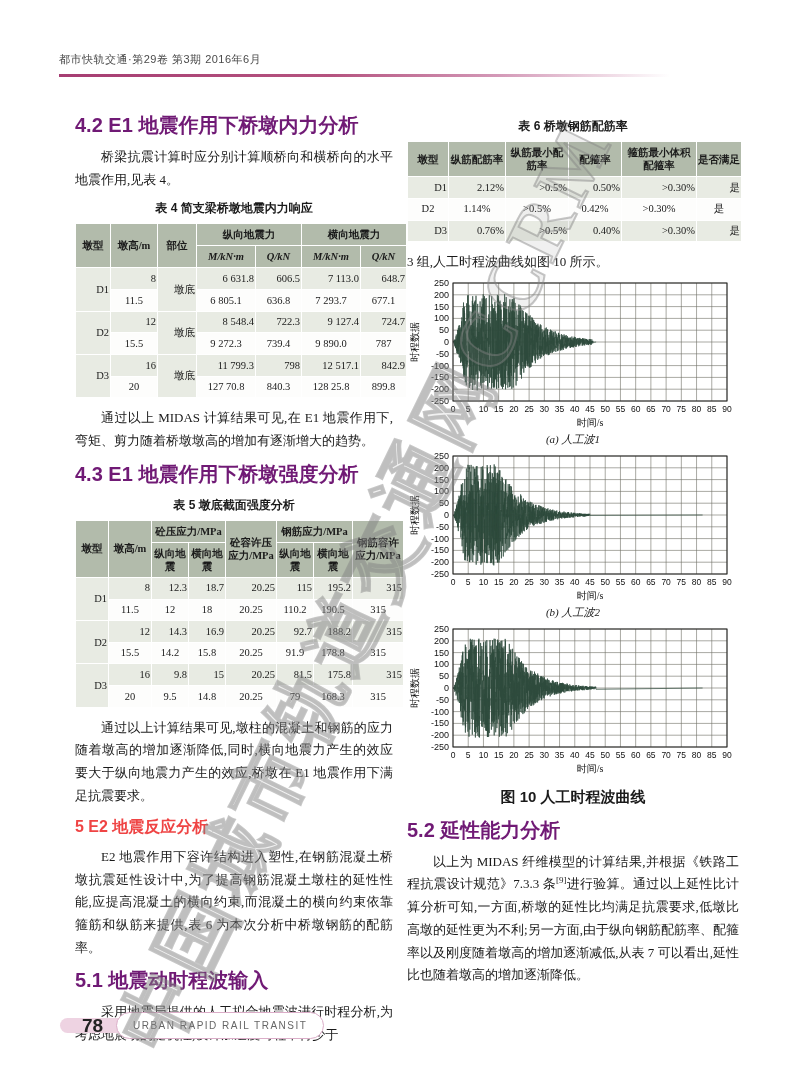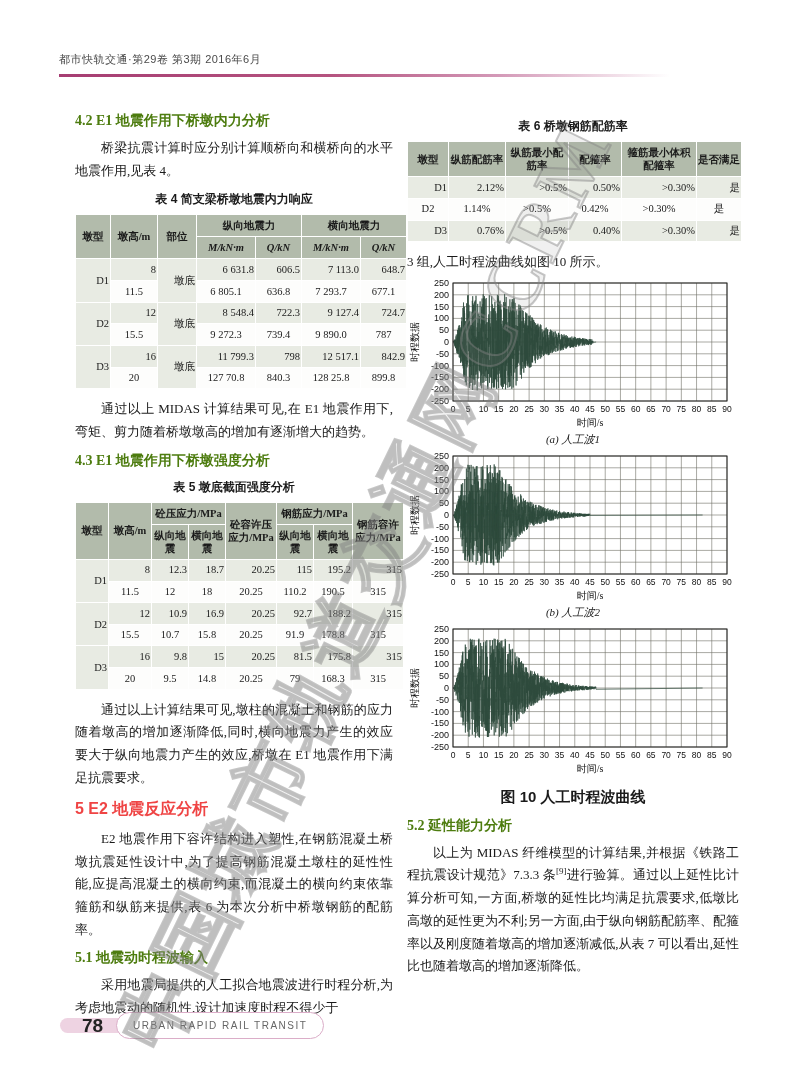--- a/index.html
+++ b/index.html
@@ -10,21 +10,21 @@
   .page-header { position:absolute; top:52px; left:59px; right:62px; }
   .journal-line { font-size:11px; color:#4a4a4a; letter-spacing:.5px; font-family:"Liberation Sans",sans-serif; }
   .header-rule { margin-top:7px; height:3px;
     background:linear-gradient(to right,#a63d72 0%,#b5537f 40%,#d49ab8 65%,rgba(255,255,255,0) 90%); }
 
   
   .col-left  { position:absolute; left:75px;  top:104px; width:318px; }
   .col-right { position:absolute; left:407px; top:102px; width:332px; }
 
   h2.sec { color:#ef4444; font-size:16px; font-weight:bold; margin:10px 0 8px; font-family:"Liberation Sans",sans-serif; }
-  h3.sec { color:#4d7c0f; font-size:14px; font-weight:bold; margin:8px 0 7px; font-family:Liberation Serif, serif; }
+  h3.sec { color:#701a75; font-size:20px; font-weight:bold; margin:8px 0 7px; font-family:Liberation Sans, sans-serif; }
   p.body { font-size:13px; line-height:1.74; text-align:justify; text-indent:2em; }
   p.body.noindent { text-indent:0; }
   sup.ref { font-size:9px; }
 
   .tbl-caption { text-align:center; font-weight:bold; font-size:12px; margin:9px 0 6px; font-family:"Liberation Sans",sans-serif; }
 
   table.data { width:100%; border-collapse:separate; border-spacing:1px; table-layout:fixed;
     font-size:10.5px; text-align:center; }
   table.data th { background:#b2bbab; font-weight:bold; padding:4px 1px; line-height:1.25; }
   table.data td { padding:3.5px 1px; line-height:1.3; }
@@ -190,30 +190,30 @@
         <td class="auto">12</td>
         <td class="auto">18</td>
         <td class="auto">20.25</td>
         <td class="auto">110.2</td>
         <td class="auto">190.5</td>
         <td class="auto">315</td>
       </tr>
       <tr class="odd">
         <td rowspan="2" class="shade">D2</td>
         <td class="auto">12</td>
-        <td class="auto">10.9</td>
+        <td class="auto">14.3</td>
         <td class="auto">16.9</td>
         <td class="auto">20.25</td>
         <td class="auto">92.7</td>
         <td class="auto">188.2</td>
         <td class="auto">315</td>
       </tr>
       <tr class="even">
         <td class="auto">15.5</td>
-        <td class="auto">10.7</td>
+        <td class="auto">14.2</td>
         <td class="auto">15.8</td>
         <td class="auto">20.25</td>
         <td class="auto">91.9</td>
         <td class="auto">178.8</td>
         <td class="auto">315</td>
       </tr>
       <tr class="odd">
         <td rowspan="2" class="shade">D3</td>
         <td class="auto">16</td>
         <td class="auto">9.8</td>

